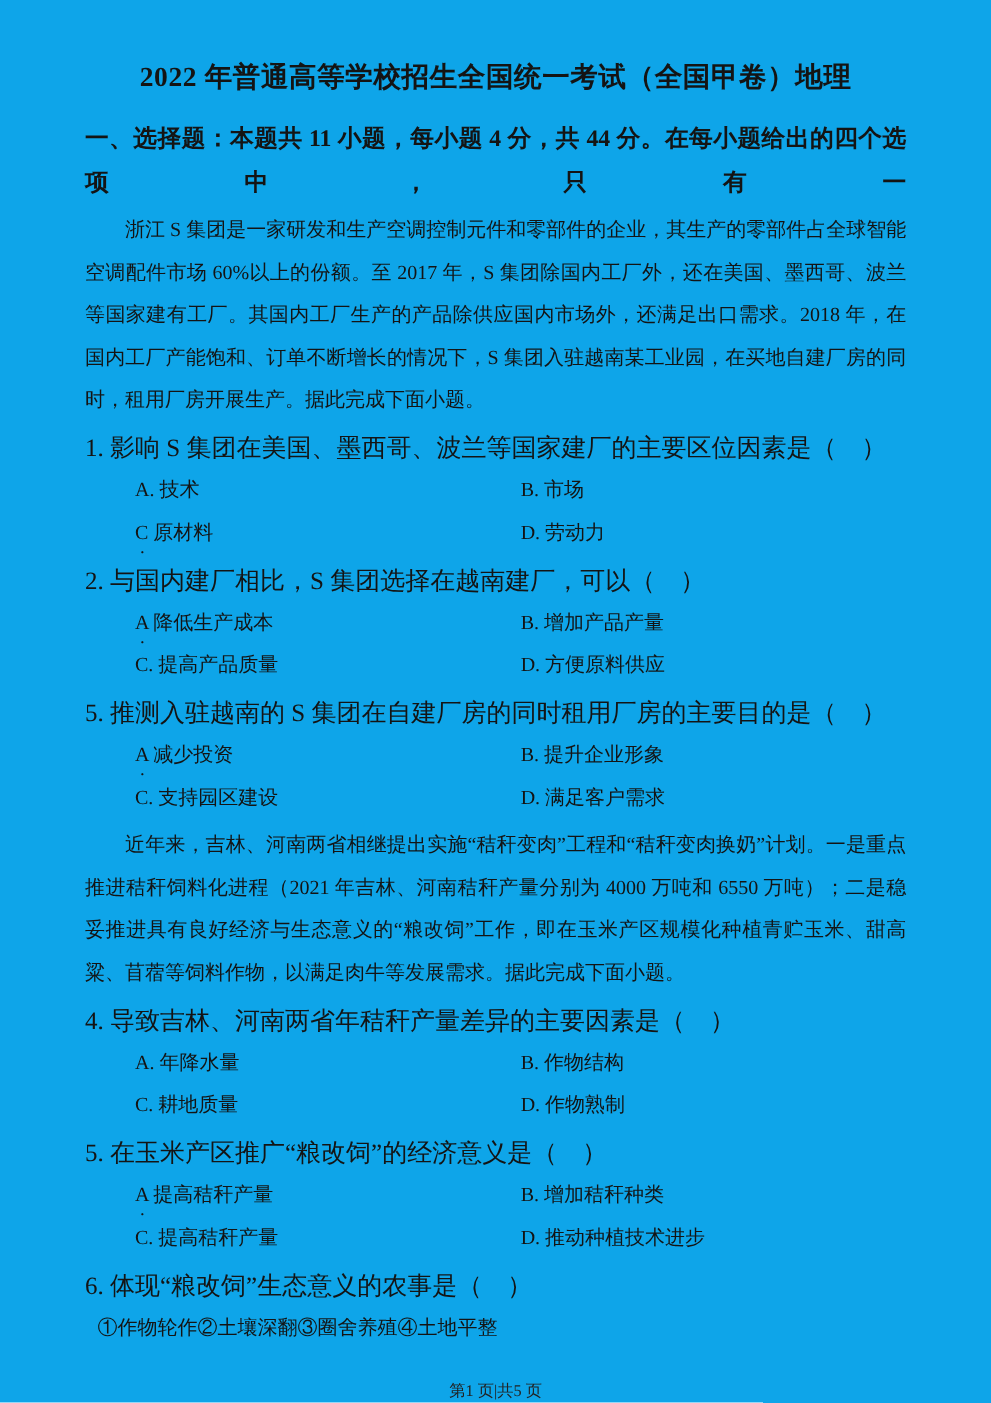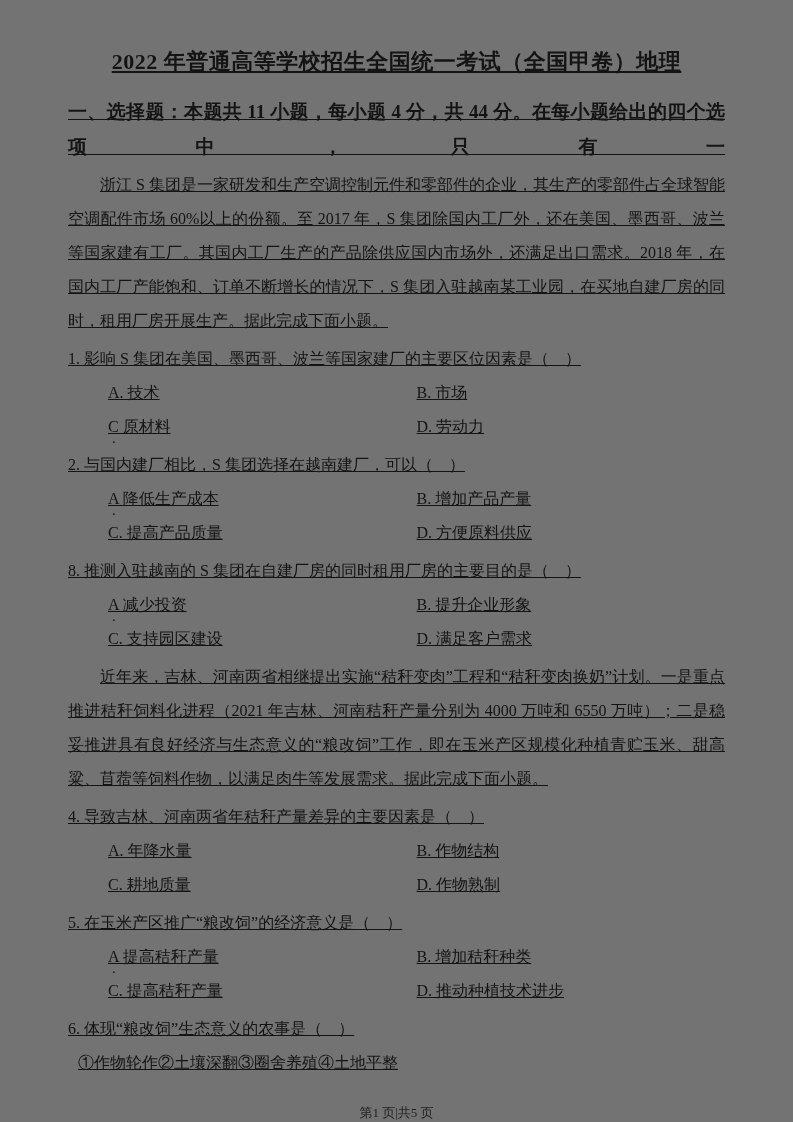--- a/index.html
+++ b/index.html
@@ -1,25 +1,24 @@
 <!DOCTYPE html>
 <html><head>
 <meta charset="utf-8">
 <style>
   html, body { margin: 0; padding: 0; background: #ffffff; }
   .page {
     position: relative;
     width: 793px;
     height: 1122px;
     margin: 0 auto;
-    background: #737373;
+    background: #0ea5e9;
     color: #141414;
     font-family: "Liberation Serif", "DejaVu Serif", serif;
     overflow: hidden;
-    text-decoration: underline;
   }
   .content { padding: 46px 68px 0 68px; }
   .title {
     text-align: center;
     font-weight: bold;
     font-size: 22px;
     line-height: 32px;
     margin-bottom: 16px;
     letter-spacing: 0.5px;
   }
@@ -30,21 +29,21 @@
   }
   .heading-line.justify-full { text-align: justify; text-align-last: justify; }
   .passage {
     font-size: 16px;
     line-height: 34px;
     text-align: justify;
     text-indent: 2em;
     margin: 4px 0 2px 0;
   }
   .q-stem {
-    font-size: 16px;
+    font-size: 20px;
     line-height: 34px;
     margin-top: 4px;
   }
   .opt-row {
     display: grid;
     grid-template-columns: 1fr 1fr;
     font-size: 16px;
     line-height: 34px;
     margin-left: 40px;
   }
@@ -100,21 +99,21 @@
         <div class="opt"><span>A 降低生产成本</span><span class="stray-dot">.</span></div>
         <div class="opt"><span>B. 增加产品产量</span><span class="stray-dot"></span></div>
       </div>
       <div class="opt-row">
         <div class="opt"><span>C. 提高产品质量</span><span class="stray-dot"></span></div>
         <div class="opt"><span>D. 方便原料供应</span><span class="stray-dot"></span></div>
       </div>
     </div>
 
     <div>
-      <div class="q-stem">8. 推测入驻越南的 S 集团在自建厂房的同时租用厂房的主要目的是（　）</div>
+      <div class="q-stem">5. 推测入驻越南的 S 集团在自建厂房的同时租用厂房的主要目的是（　）</div>
       <div class="opt-row">
         <div class="opt"><span>A 减少投资</span><span class="stray-dot">.</span></div>
         <div class="opt"><span>B. 提升企业形象</span><span class="stray-dot"></span></div>
       </div>
       <div class="opt-row">
         <div class="opt"><span>C. 支持园区建设</span><span class="stray-dot"></span></div>
         <div class="opt"><span>D. 满足客户需求</span><span class="stray-dot"></span></div>
       </div>
     </div>
 

